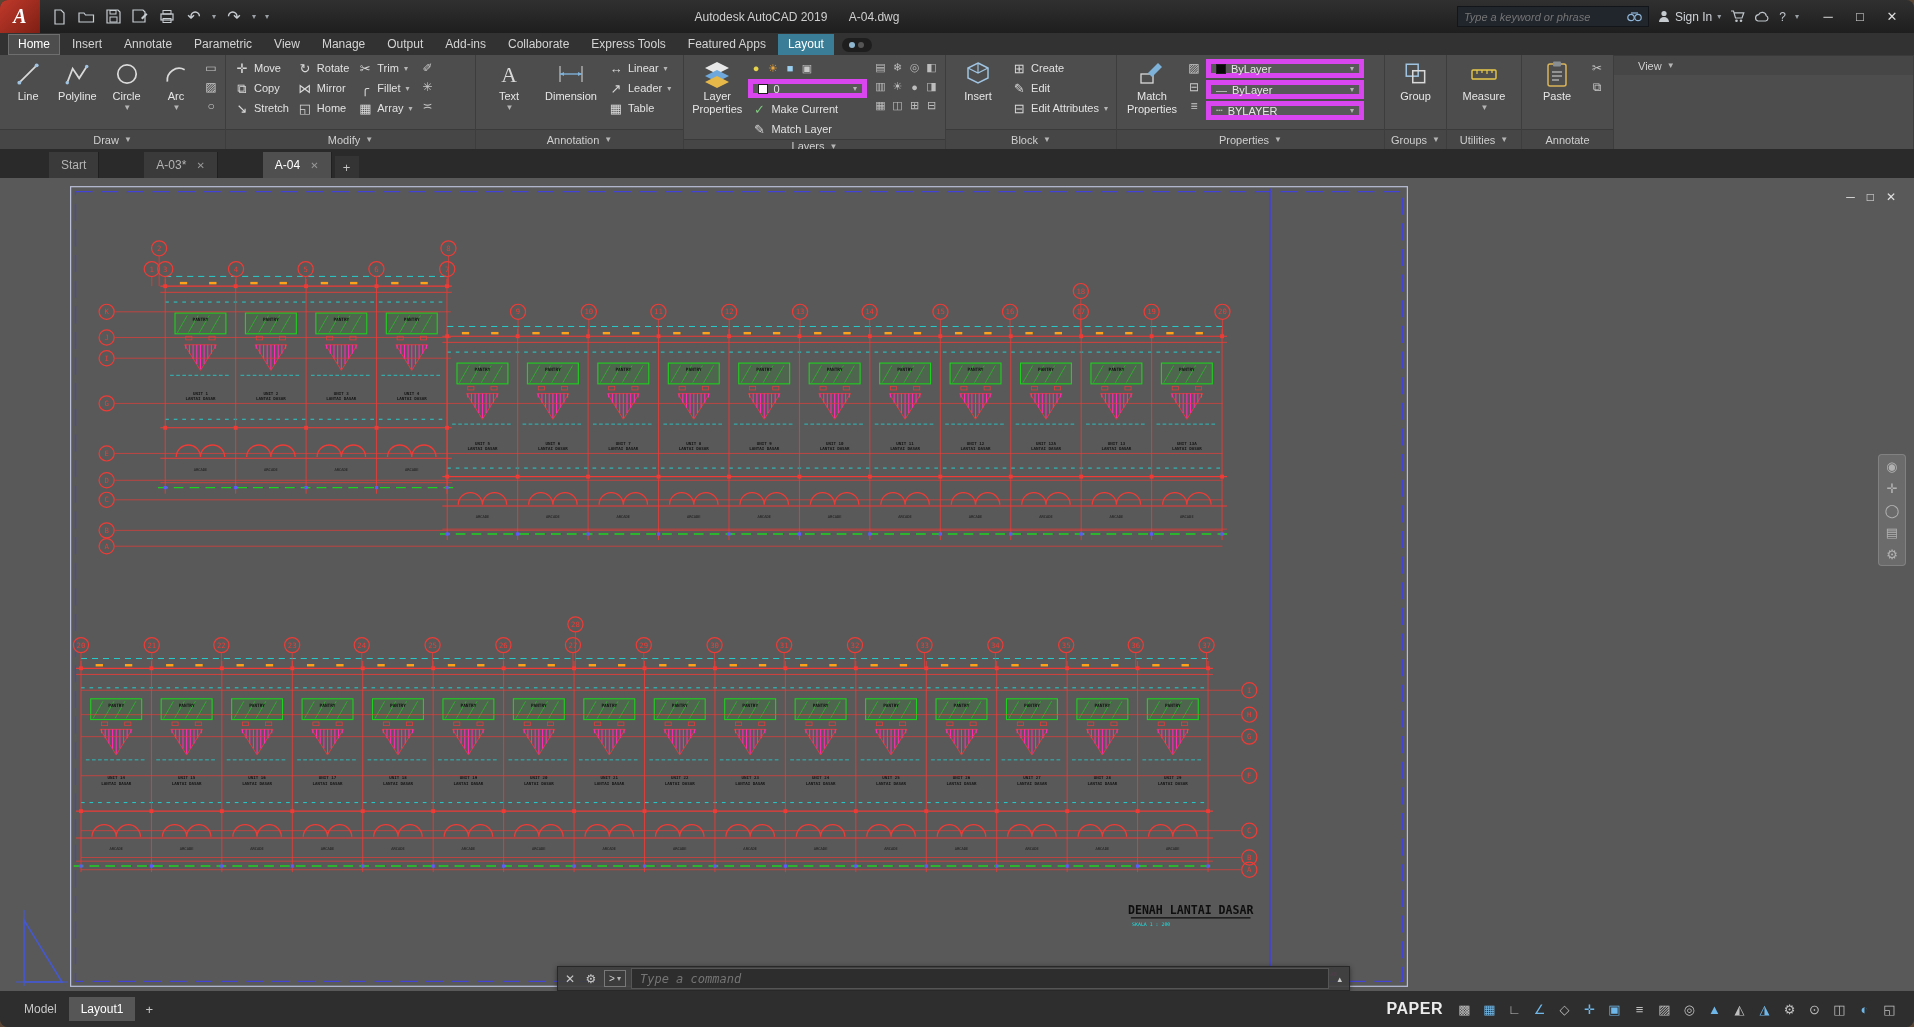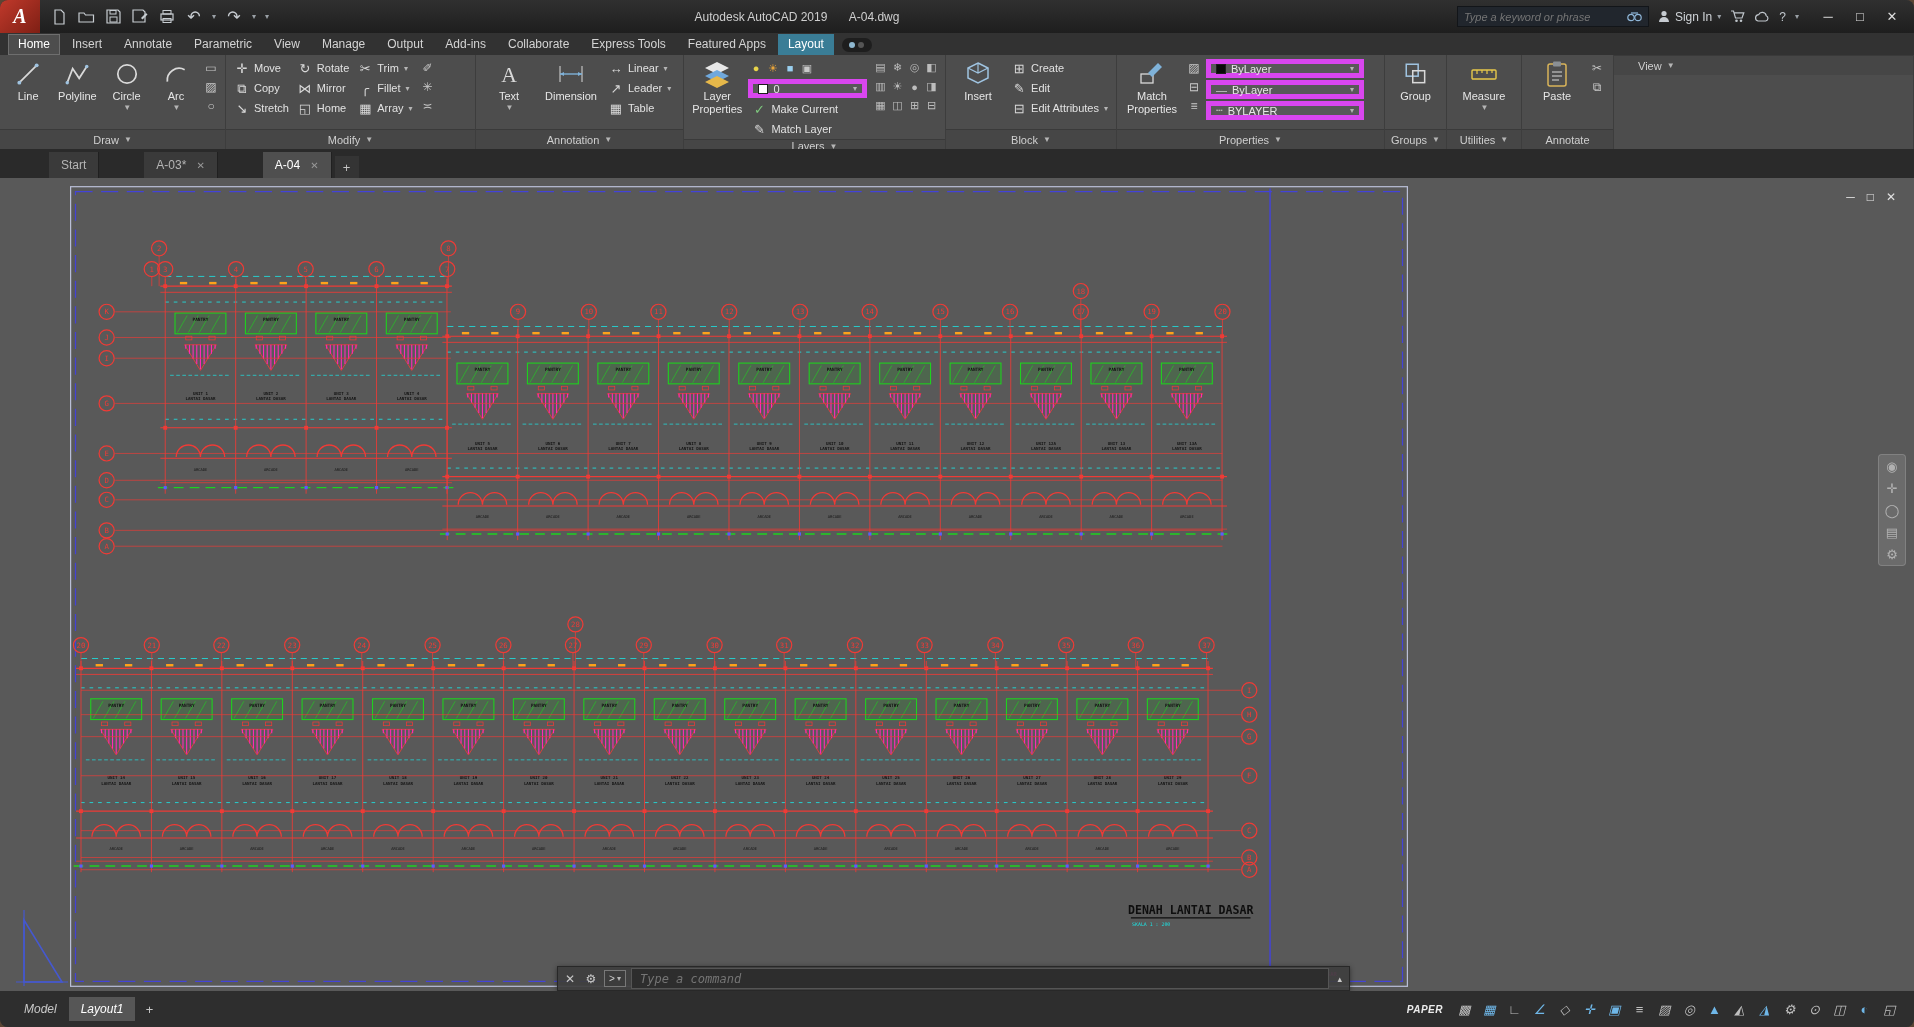--- a/index.html
+++ b/index.html
@@ -99,26 +99,26 @@
   .cmd-ic { color:#c9c9c9; font-size:12px; width:16px; text-align:center; }
   .cmd-chip { width:22px; height:17px; border:1px solid #787878; background:#3c3c3c; color:#cfcfcf;
     font-size:10px; display:flex; align-items:center; justify-content:center; gap:1px; }
   .cmd-input { flex:1; height:21px; background:#2d2d2d; border:1px solid #555; display:flex; align-items:center; }
   .cmd-input input { width:100%; background:transparent; border:none; outline:none; color:#9fa4a8;
     font-style:italic; font-size:12px; padding-left:8px; font-family:"DejaVu Sans Mono",monospace; }
   .cmd-up { color:#c9c9c9; font-size:9px; padding:0 3px; }
 
   
   .bottombar { position:absolute; left:0; right:0; bottom:0; height:36px; background:#2e2e2e;
-    display:flex; align-items:center; padding:8px 12px; gap:2px;font-style:italic; }
+    display:flex; align-items:center; padding:8px 12px; gap:2px; }
   .ltab { padding:5px 12px; font-size:12px; color:#c9c9c9; }
   .ltab.active { background:#565656; color:#ffffff; }
   .ltab-add { padding:3px 8px; color:#c9c9c9; font-size:13px; }
   .status { margin-left:auto; display:flex; align-items:center; gap:1px; }
-  .paper-label { color:#ececec; font-size:10px; font-weight:bold; letter-spacing:.5px; margin-right:8px; }
+  .paper-label { color:#ececec; font-size:16px; font-weight:bold; letter-spacing:.5px; margin-right:8px; }
   .sicon { width:25px; height:24px; display:flex; align-items:center; justify-content:center; font-size:13px; }
   .sicon.on { color:#6fb7e8; }
   .sicon.off { color:#bfbfbf; }
 </style>
 </head>
 <body>
 
 <div id="app">
 
   <div class="titlebar">

